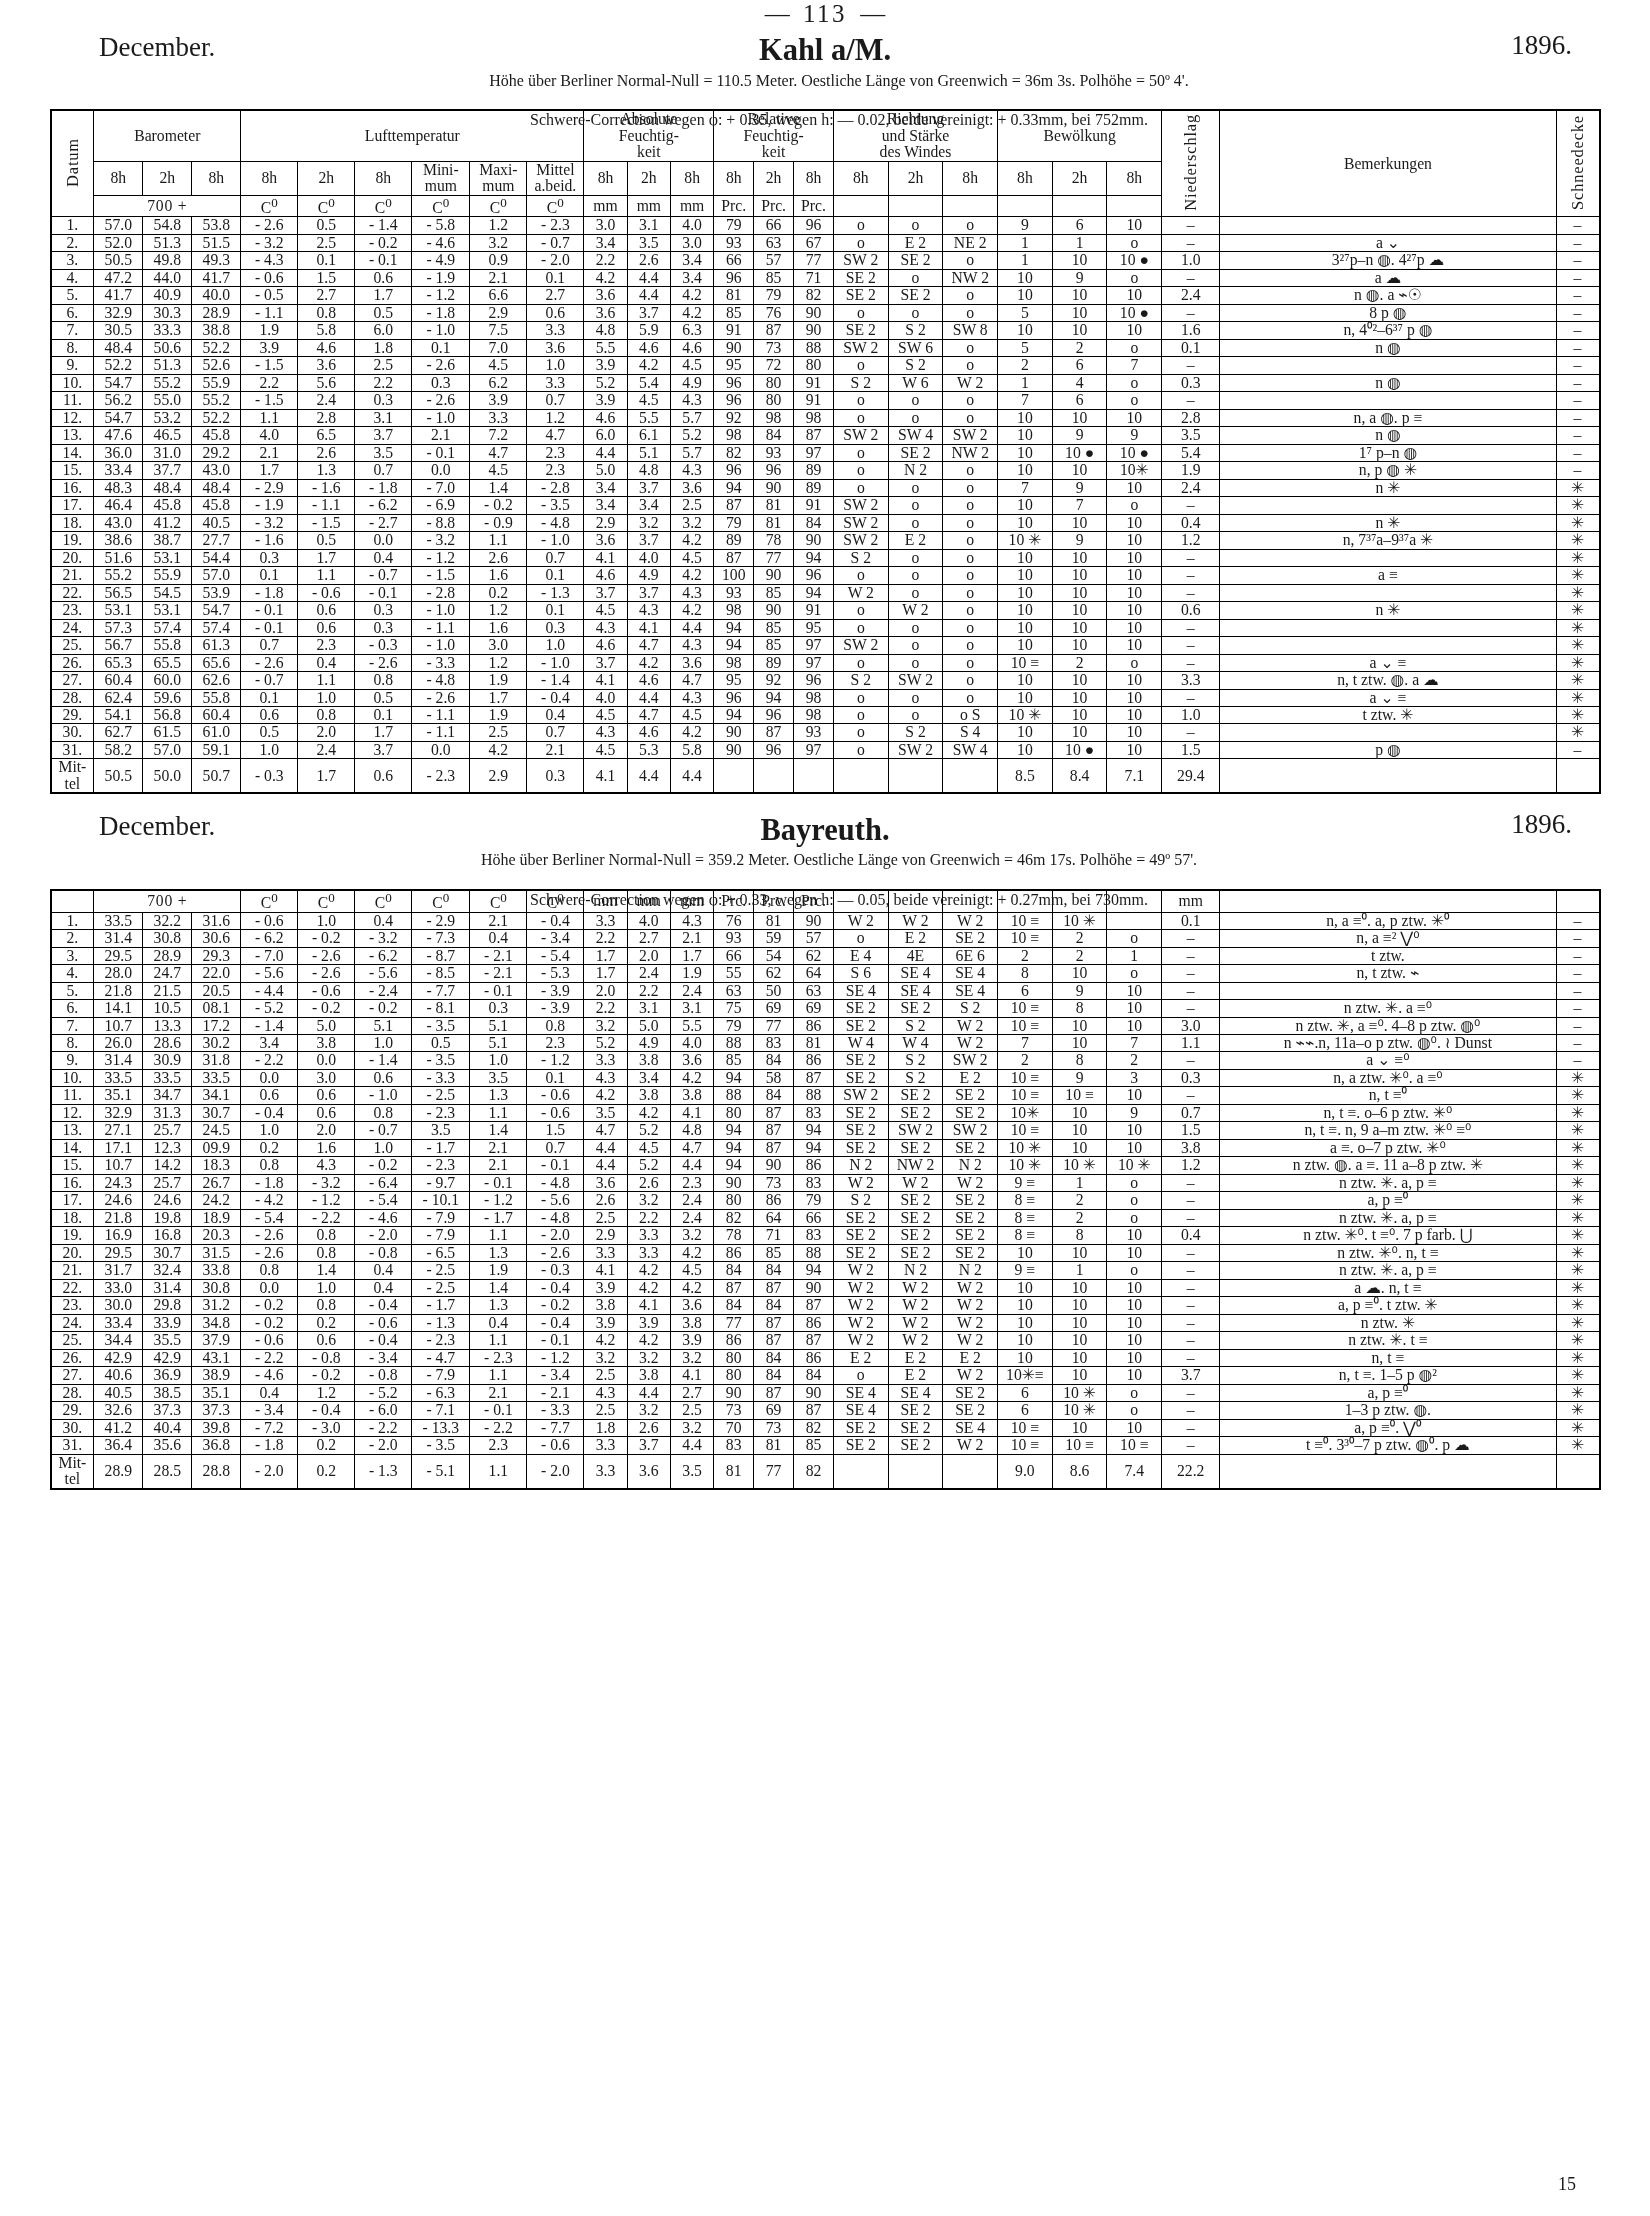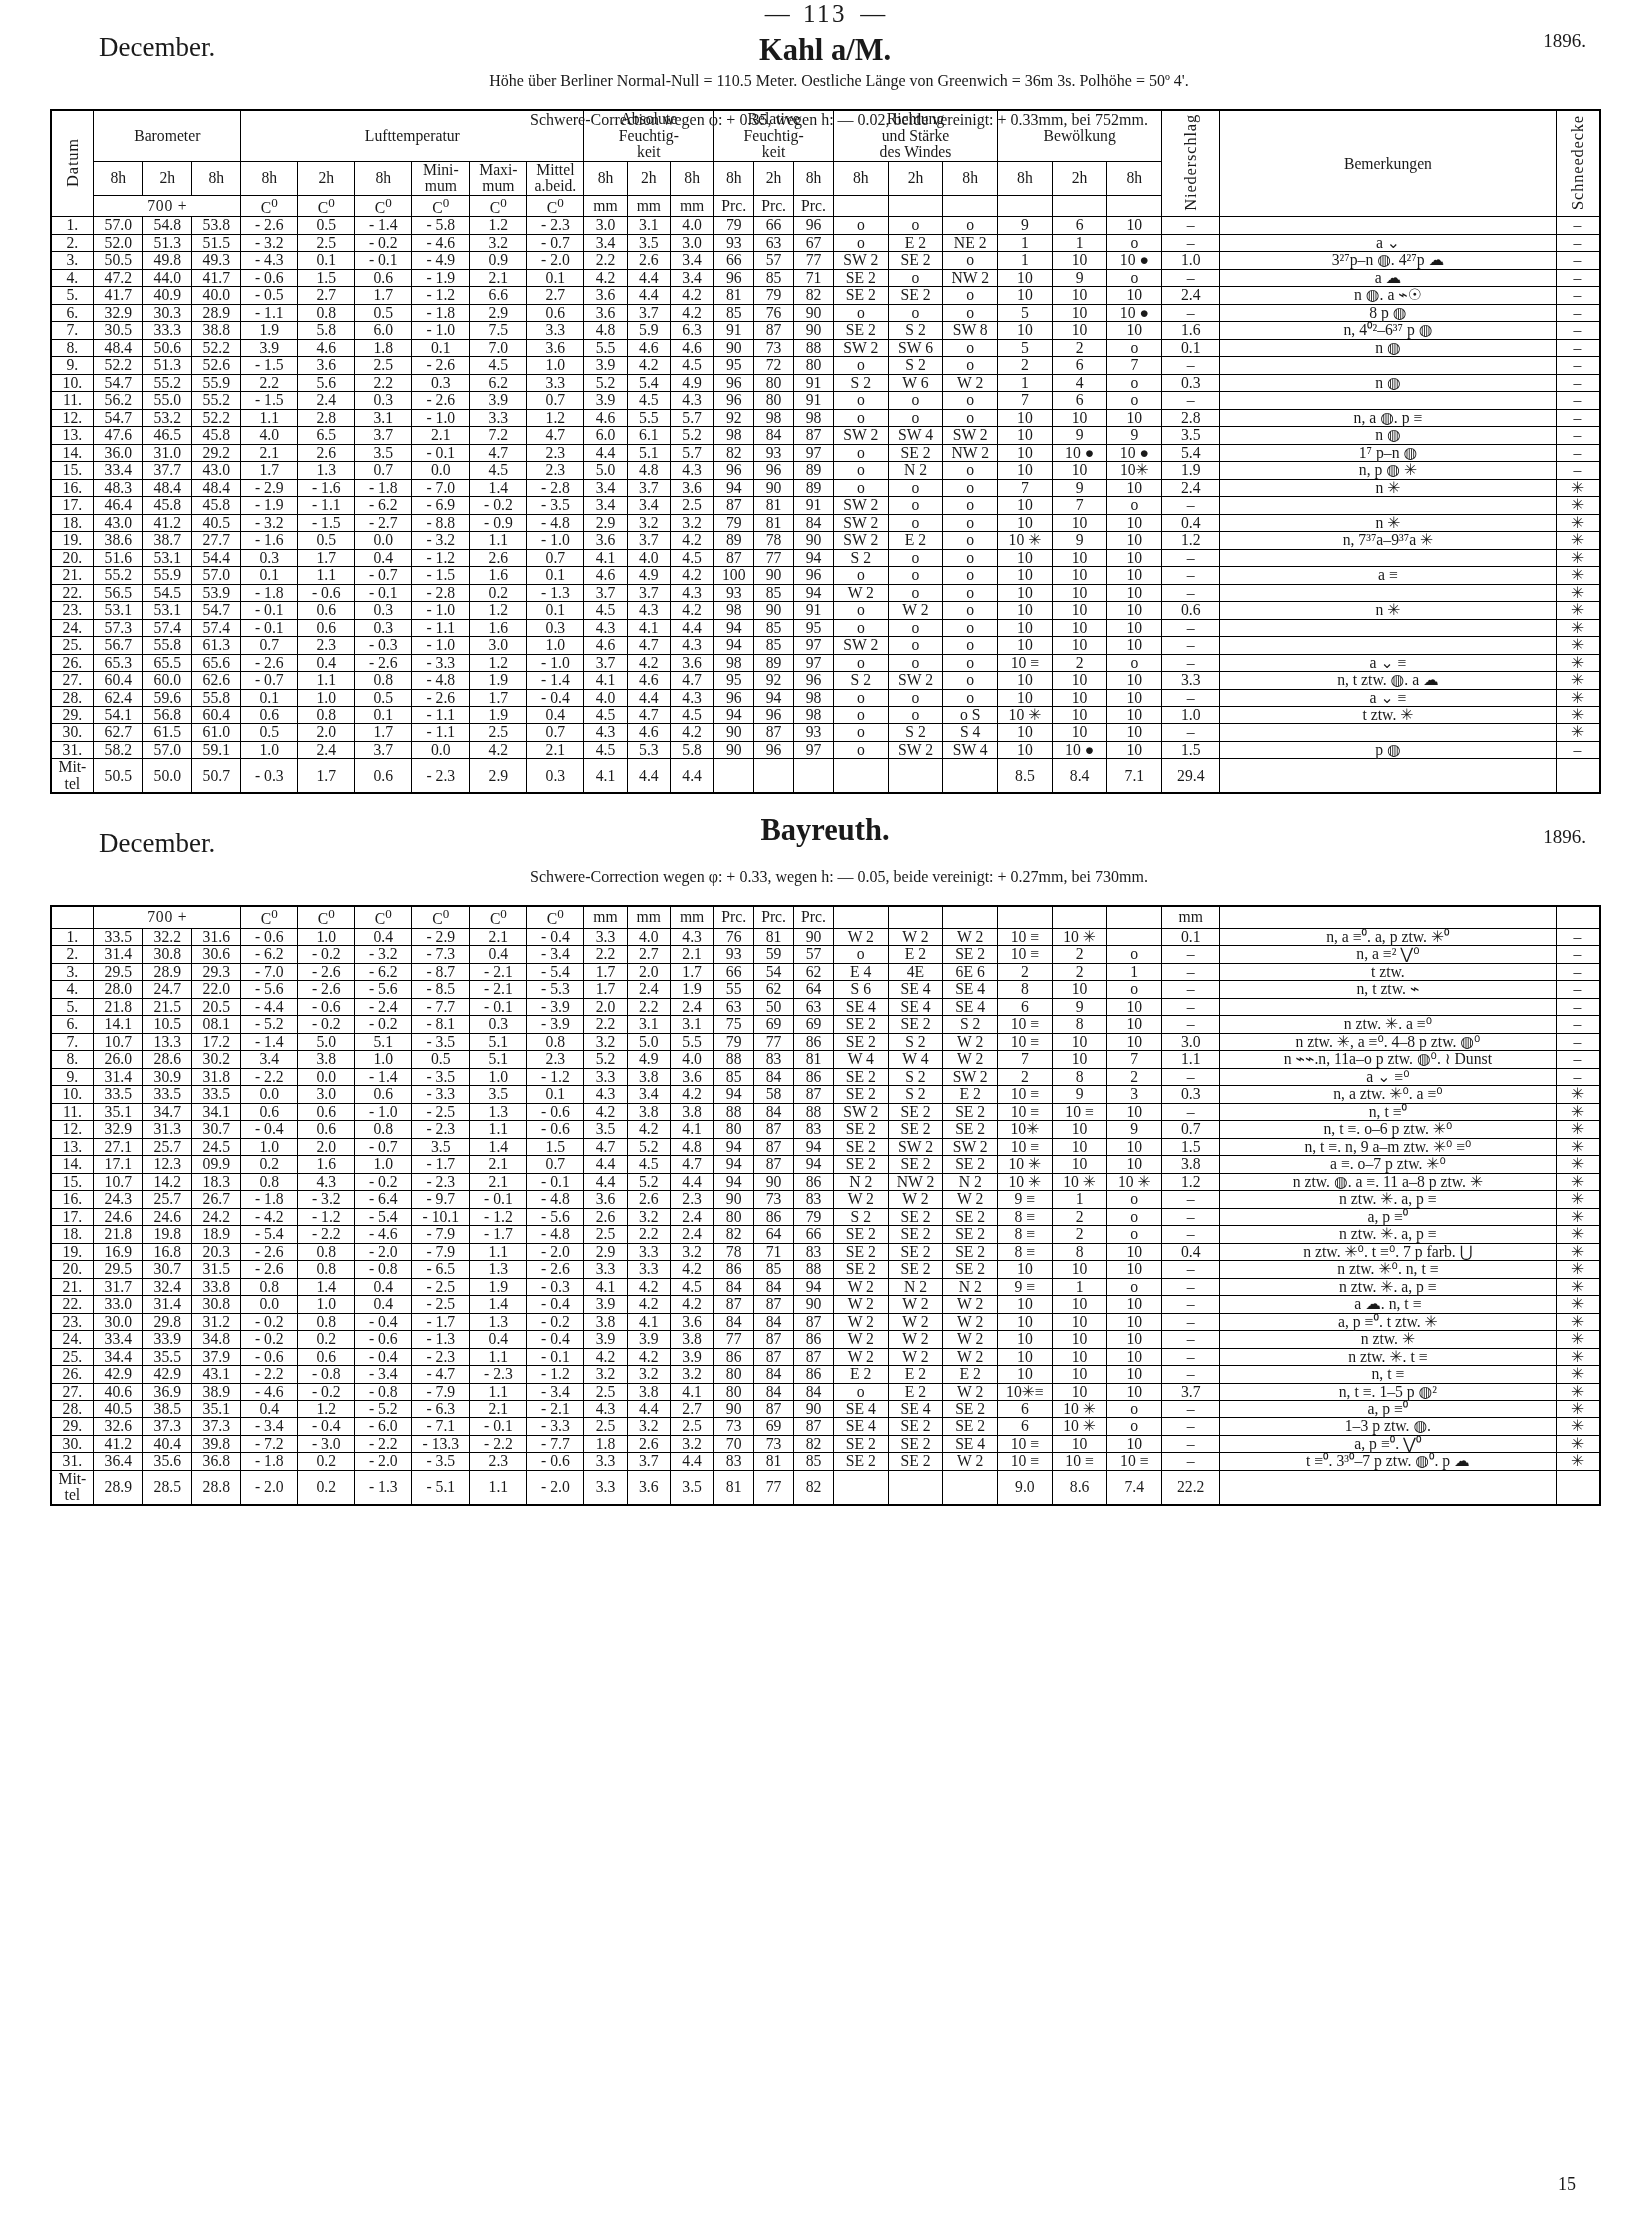--- a/index.html
+++ b/index.html
@@ -45,23 +45,23 @@
     padding-left: 28px;
   }
   .month-label {
     position: absolute;
     left: 99px;
     top: -38px;
     font-size: 27px;
   }
   .year-label {
     position: absolute;
-    right: 64px;
+    right: 78px;
     top: -40px;
-    font-size: 19px;
+    font-size: 27px;
   }
   .meta-line {
     text-align: center;
     font-size: 16px;
     line-height: 1.35;
     margin: 0;
   }
   .meta-line.second { margin-top: 18px; }
 
   table.wx {
@@ -1102,20 +1102,21 @@
     </table>
   </div>
 
   <div class="sep-space"></div>
 
   <div class="station-block">
     <div class="station-title">Bayreuth.</div>
     <div class="hdr-row">
       <span class="month-label">December.</span>
       <span class="year-label">1896.</span>
+      <div class="meta-line">Höhe über Berliner Normal-Null = 359.2 Meter.   Oestliche Länge von Greenwich = 46m 17s.   Polhöhe = 49º 57'.</div>
       <div class="meta-line second">Schwere-Correction wegen φ: + 0.33, wegen h: — 0.05, beide vereinigt: + 0.27mm, bei 730mm.</div>
     </div>
 
     <table class="wx outer-frame" style="width:1551px; margin-top:11.6px;">
       <colgroup>
         <col style="width:38px">
         <col style="width:43px">
           <col style="width:43px">
           <col style="width:43px">
         <col style="width:50px">

